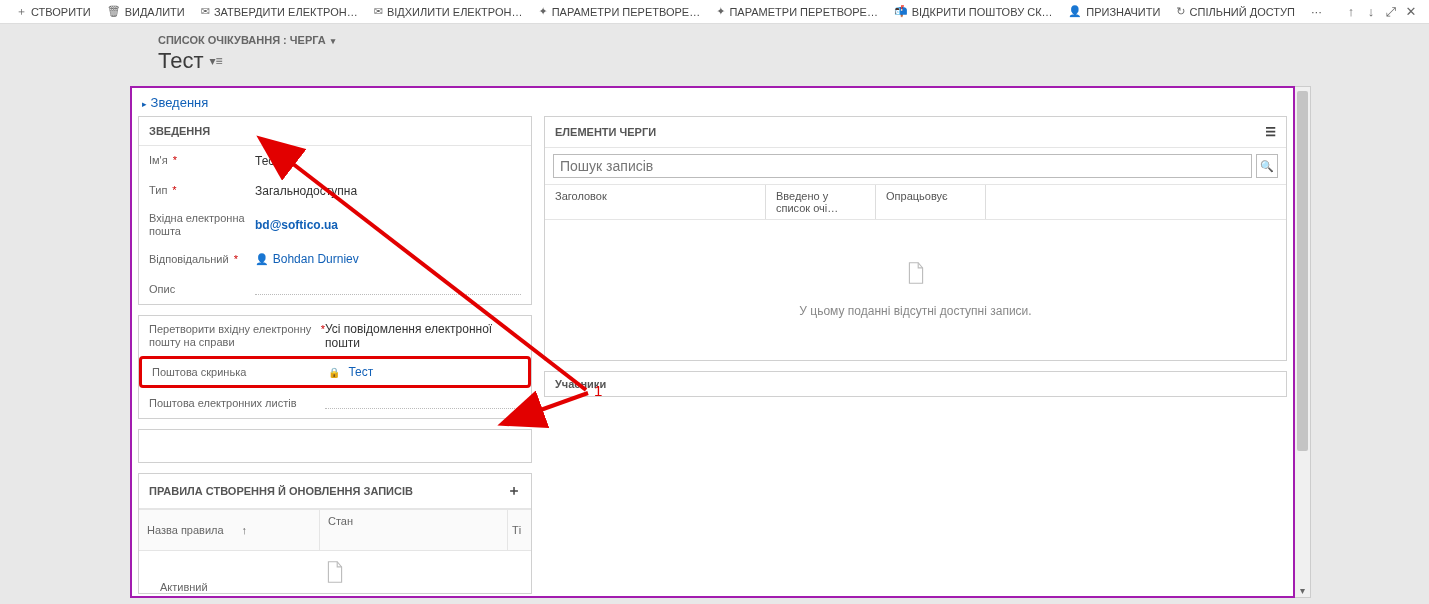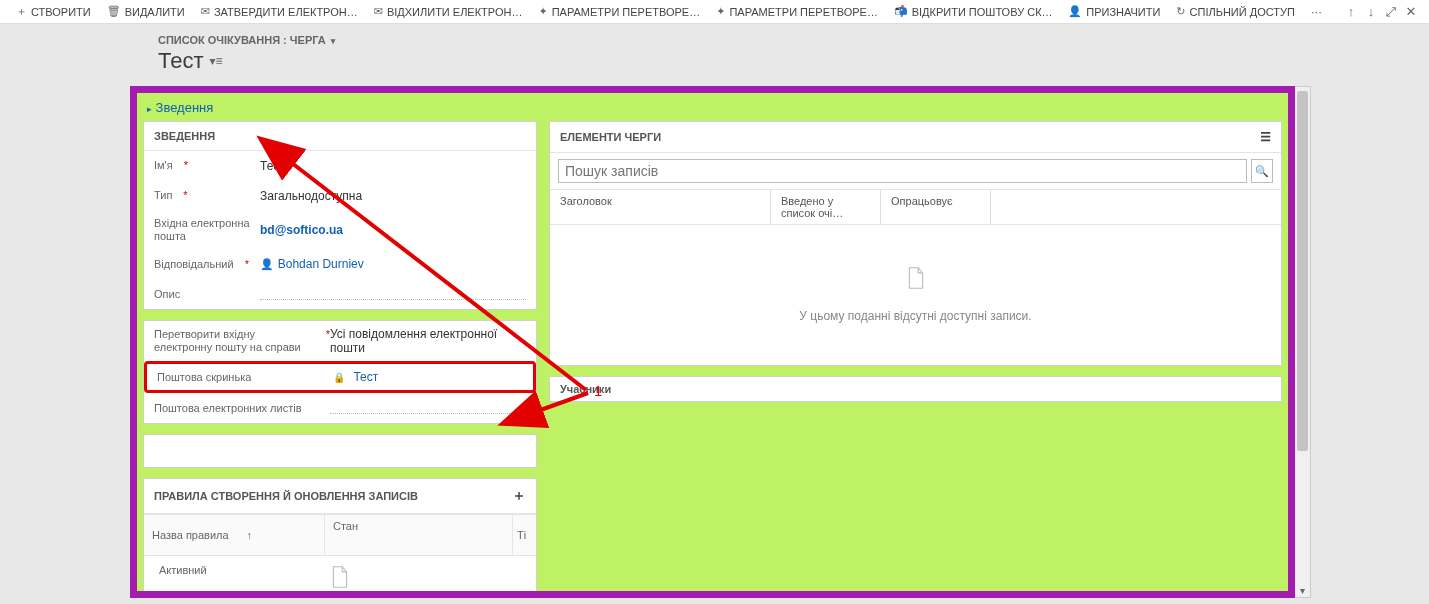--- a/index.html
+++ b/index.html
@@ -66,22 +66,22 @@
   .main-wrap {
     position: absolute;
     left: 130px;
     right: 118px;
     top: 86px;
     bottom: 6px;
     display: flex;
   }
   .scroll-body {
     flex: 1;
-    background: #bef264;
-    border: 7px solid #a21caf;
+    background: #ffffff;
+    border: 2px solid #a21caf;
     overflow: hidden;
     position: relative;
   }
   .scrollbar {
     width: 16px;
     background: #f0f0f0;
     border: 1px solid #ccc;
     border-left: none;
     position: relative;
   }
@@ -132,21 +132,21 @@
     align-items: center;
     padding: 6px 10px;
     min-height: 30px;
   }
   .field-label {
     width: 106px;
     font-size: 11px;
     color: #666;
     display: flex;
     align-items: flex-start;
-    gap: 11px;
+    gap: 5px;
     line-height: 1.2;
   }
   .field-label .req { color: #c00; }
   .field-value {
     flex: 1;
     font-size: 12px;
     color: #333;
   }
   .field-value.link { color: #1160b7; font-weight: 600; }
   .field-value.lookup { color: #1160b7; display: flex; align-items: center; gap: 4px; }
@@ -226,22 +226,22 @@
   }
   .members .mh {
     font-size: 11px;
     font-weight: 600;
     color: #555;
     padding: 6px 10px;
   }
   
   .statusbar {
     position: absolute;
-    left: 0; bottom: 12px;
-    padding: 3px 22px;
+    left: 0; bottom: 0;
+    padding: 3px 28px;
     font-size: 11px;
     color: #666;
   }
   
   .overlay {
     position: absolute;
     inset: 0;
     pointer-events: none;
   }
   .anno-label {

